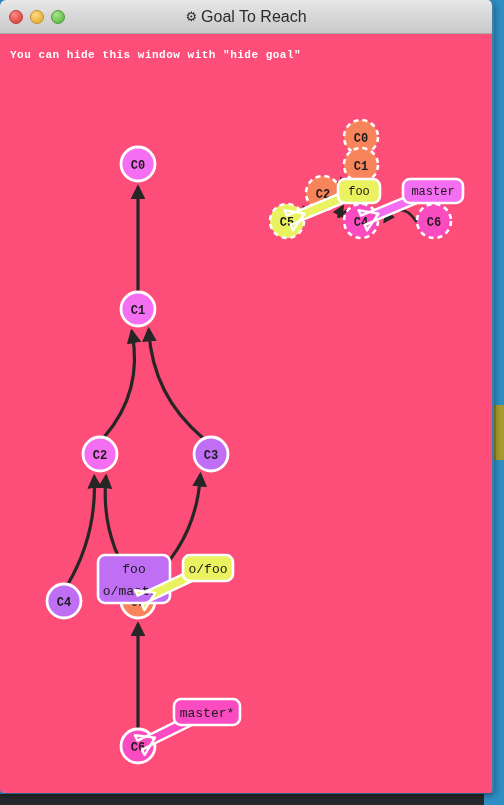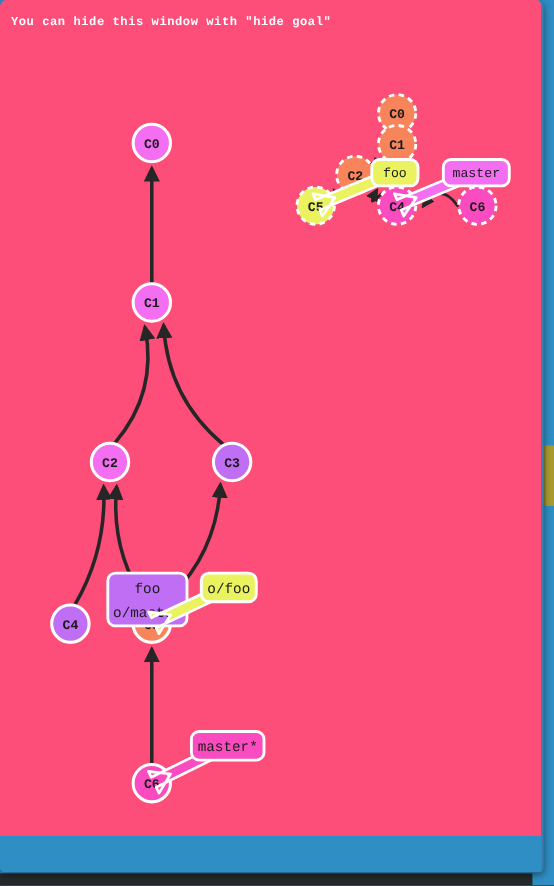--- a/index.html
+++ b/index.html
@@ -126,20 +126,30 @@
 
 <div id="desktop">
   <div id="bg-olive-panel">
     
   </div>
   <div id="desktop-dark-strip"></div>
 </div>
 
 <div id="window">
 
+  <div id="titlebar">
+    <div class="traffic-lights">
+      <div class="light light-close"></div>
+      <div class="light light-min"></div>
+      <div class="light light-max"></div>
+    </div>
+    <div id="title-group">
+      <span id="gear-icon">⚙</span><span>Goal To Reach</span>
+    </div>
+  </div>
 
   <div id="canvas">
     <div id="hint-text">You can hide this window with "hide goal"</div>
 
     <svg class="layer" id="graph-layer" viewBox="0 0 492 760">
         <defs>
           <marker id="arrow" viewBox="0 0 10 10" refX="7.5" refY="5" markerWidth="4.6" markerHeight="4.6" orient="auto-start-reverse">
             <path d="M 0 0 L 10 5 L 0 10 z" fill="#262626"></path>
           </marker>
         </defs>

